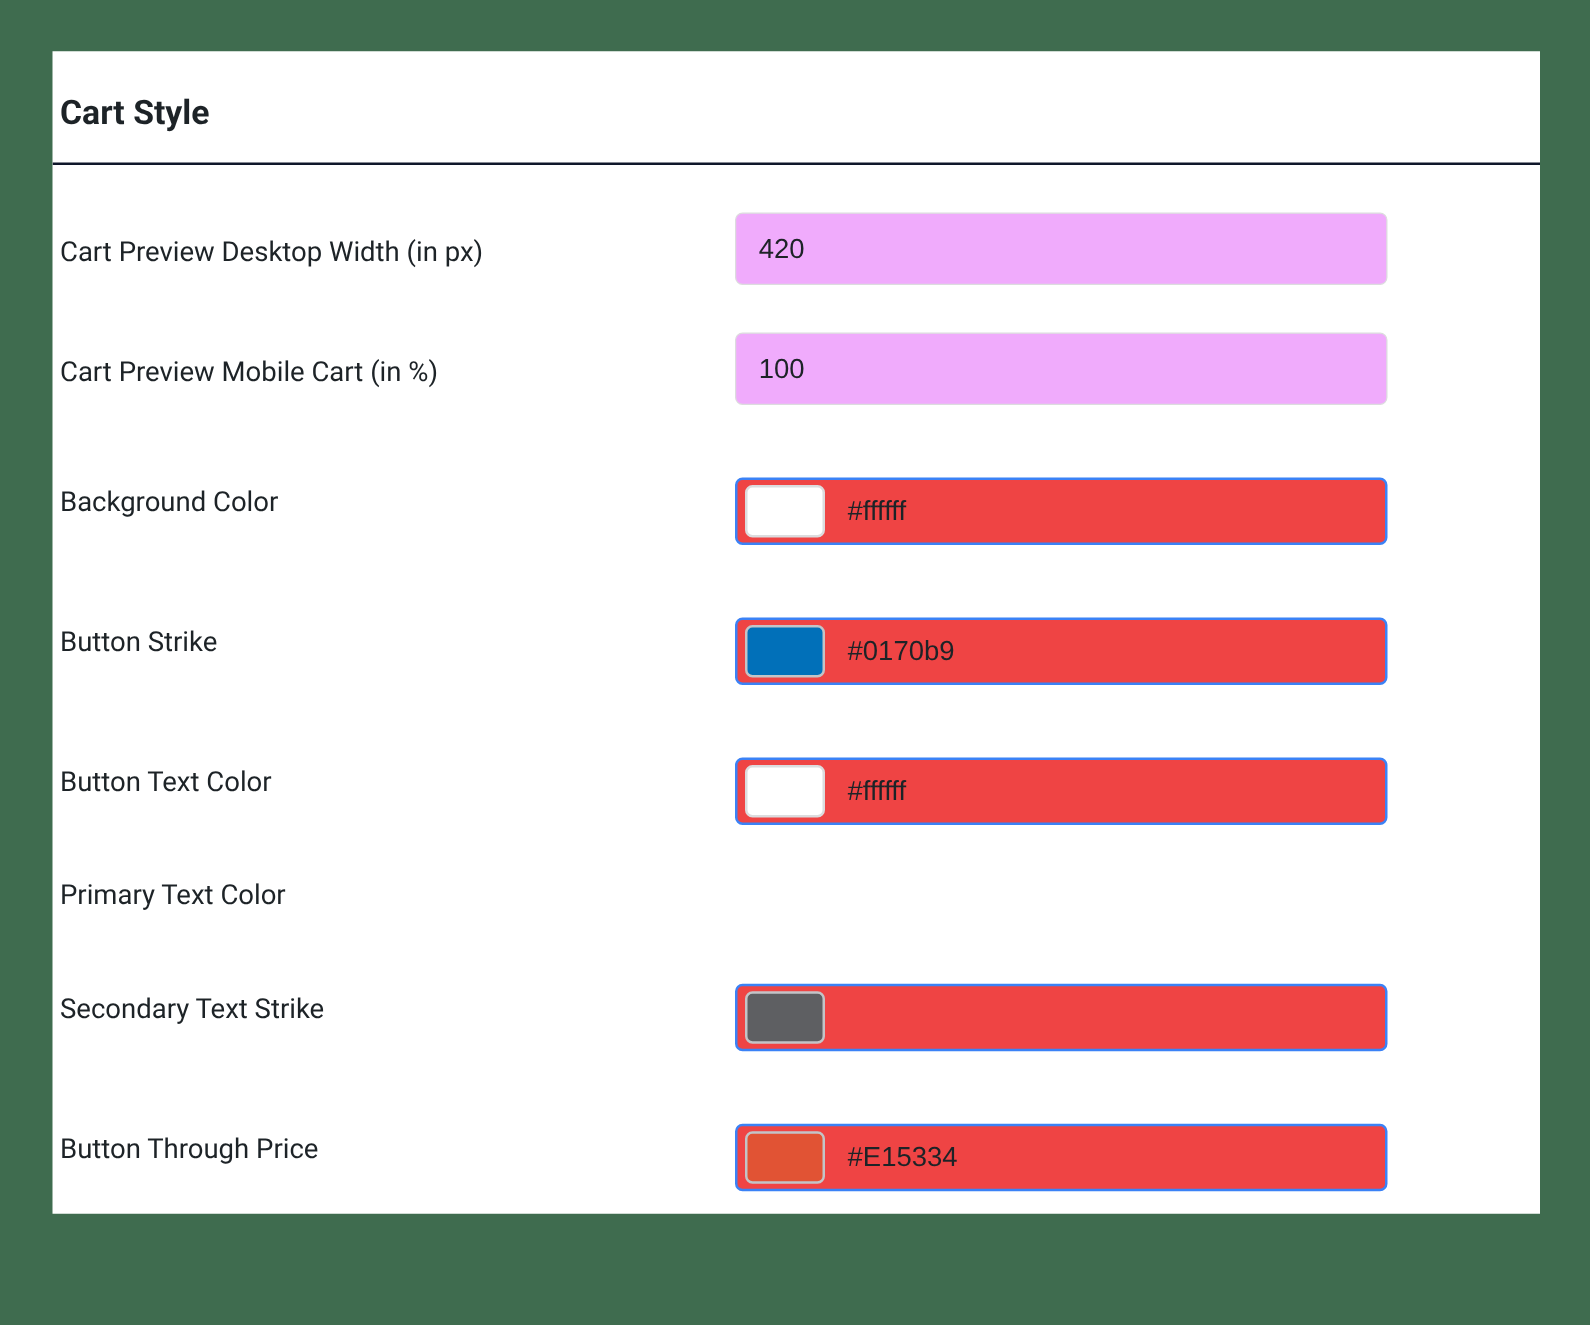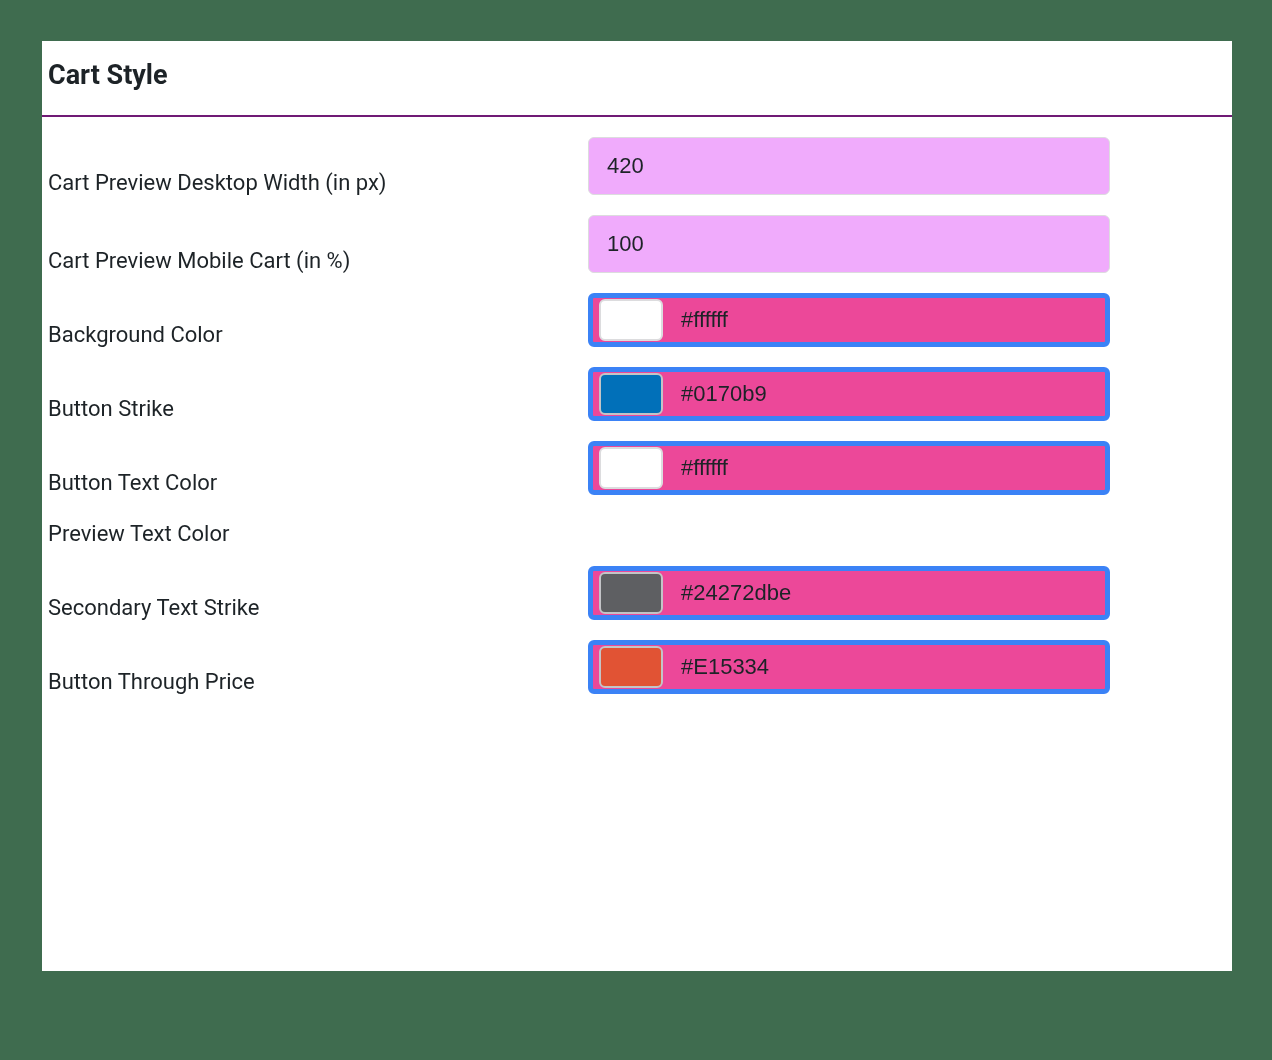--- a/index.html
+++ b/index.html
@@ -20,33 +20,33 @@
     top: 41px;
     width: 1190px;
     height: 930px;
     background: #ffffff;
     overflow: hidden;
   }
 
   .section-title {
     font-size: 27px;
     font-weight: 700;
-    padding: 18px 10px 24px 6px;
-    border-bottom: 2px solid #701a75;
+    padding: 33px 10px 24px 6px;
+    border-bottom: 2px solid #0f172a;
     margin: 0;
   }
 
   .form {
     padding: 0 6px 0 6px;
   }
 
   .row {
     display: flex;
-    align-items: flex-end;
-    padding-top: 20px;
+    align-items: center;
+    padding-top: 38px;
     gap: 0;
   }
 
   .row-label {
     width: 540px;
     font-size: 22px;
     font-weight: 400;
     color: #1d2327;
     padding-top: 6px;
   }
@@ -65,24 +65,25 @@
     padding: 0 18px;
     background: #f0abfc;
     color: #1d2327;
   }
 
   .color-input-wrap {
     display: flex;
     align-items: center;
     width: 100%;
     height: 54px;
-    border: 5px solid #3b82f6;
+    border: 2px solid #3b82f6;
     border-radius: 6px;
-    background: #ec4899;
+    background: #ef4444;
     padding: 2px;
+    margin-top: 20px;
   }
 
   .swatch {
     width: 64px;
     height: 42px;
     border-radius: 6px;
     border: 2px solid #c3c4c7;
     margin: 0 4px;
     cursor: pointer;
     flex: 0 0 auto;
@@ -145,29 +146,28 @@
       <div class="row-label">Button Text Color</div>
       <div class="field-wrap">
         <div class="color-input-wrap">
           <div class="swatch white" style="background:#ffffff"></div>
           <input class="color-text" type="text" value="#ffffff" style="">
         </div>
       </div>
     </div>
 
     <div class="row">
-      <div class="row-label">Preview Text Color</div>
+      <div class="row-label">Primary Text Color</div>
     </div>
 
     <div class="row">
       <div class="row-label">Secondary Text Strike</div>
       <div class="field-wrap">
         <div class="color-input-wrap">
           <div class="swatch" style="background:#5e5f62"></div>
-          <input class="color-text" type="text" value="#24272dbe" style="">
         </div>
       </div>
     </div>
 
     <div class="row">
       <div class="row-label">Button Through Price</div>
       <div class="field-wrap">
         <div class="color-input-wrap">
           <div class="swatch" style="background:#E15334"></div>
           <input class="color-text" type="text" value="#E15334" style="">

